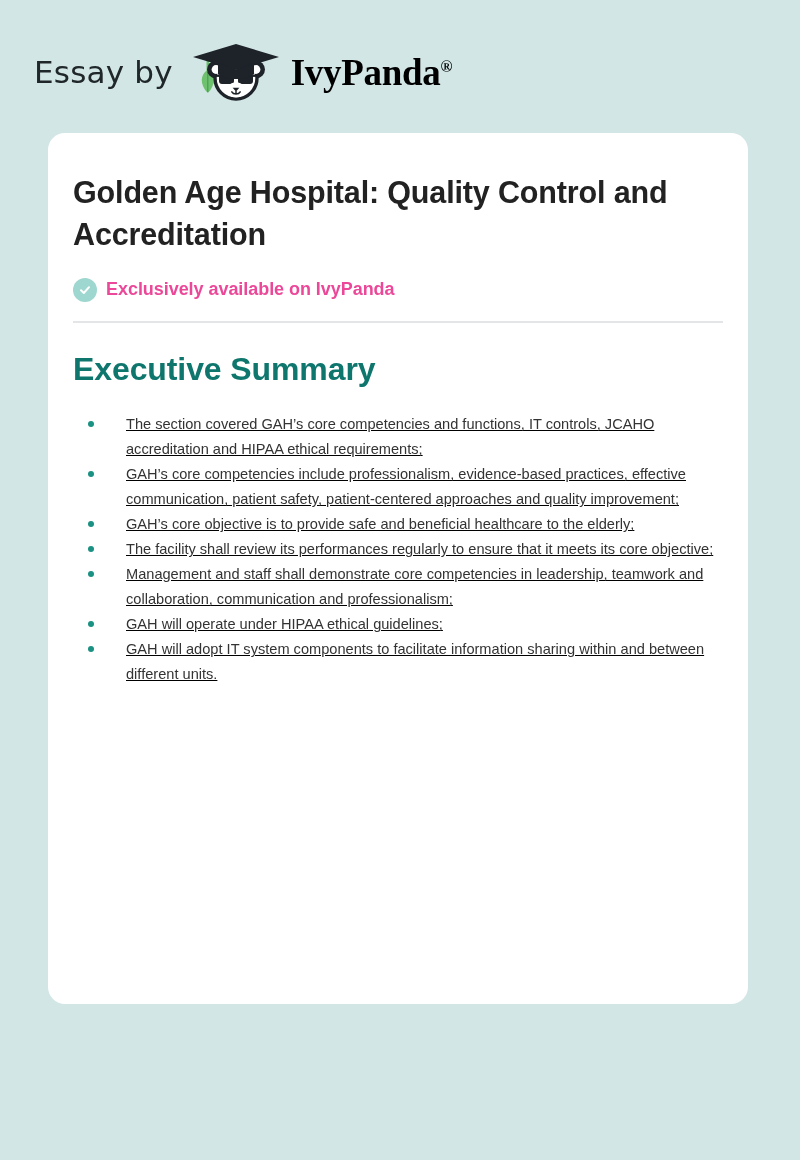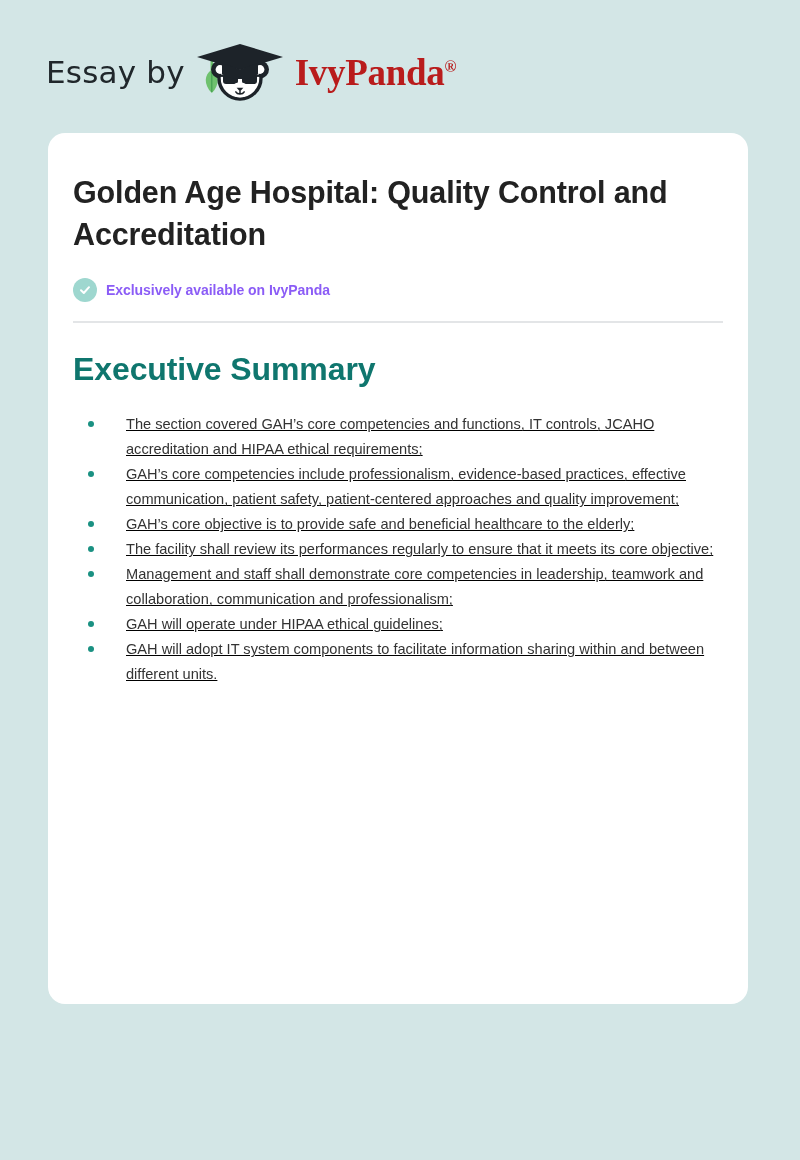--- a/index.html
+++ b/index.html
@@ -11,26 +11,26 @@
     height: 1160px;
     background: #d3e6e6;
     font-family: "Liberation Sans", sans-serif;
     -webkit-font-smoothing: antialiased;
     overflow: hidden;
   }
 
   
   .brand-header {
     position: absolute;
-    left: 46px;
+    left: 34px;
     top: 42px;
     height: 60px;
     display: flex;
     align-items: center;
-    gap: 6px;
+    gap: 14px;
   }
   .brand-essay-by {
     font-family: "DejaVu Sans", sans-serif;
     font-size: 31px;
     font-weight: 400;
     color: #20272b;
     letter-spacing: 0.2px;
     line-height: 1;
   }
   .brand-logo-group {
@@ -40,21 +40,21 @@
   }
   .panda-mark {
     display: block;
     width: 96px;
     height: 62px;
   }
   .brand-wordmark {
     font-family: "Liberation Serif", "DejaVu Serif", serif;
     font-size: 37px;
     font-weight: 700;
-    color: #b91c1c;
+    color: #000000;
     line-height: 1;
     position: relative;
     letter-spacing: -0.3px;
   }
   .brand-reg {
     font-family: "Liberation Serif", "DejaVu Serif", serif;
     font-size: 16px;
     font-weight: 700;
     vertical-align: super;
     line-height: 1;
@@ -98,23 +98,23 @@
     height: 24px;
     border-radius: 50%;
     background: #9ed7cf;
     display: flex;
     align-items: center;
     justify-content: center;
     flex: 0 0 auto;
   }
   .badge-check-icon svg { display: block; }
   .exclusive-badge-label {
-    font-size: 14px;
-    font-weight: 700;
-    color: #8b5cf6;
+    font-size: 18px;
+    font-weight: 700;
+    color: #ec4899;
     letter-spacing: -0.05px;
   }
 
   .divider {
     margin-top: 19px;
     height: 2px;
     background: #e3e5e7;
     width: 650px;
   }
 

